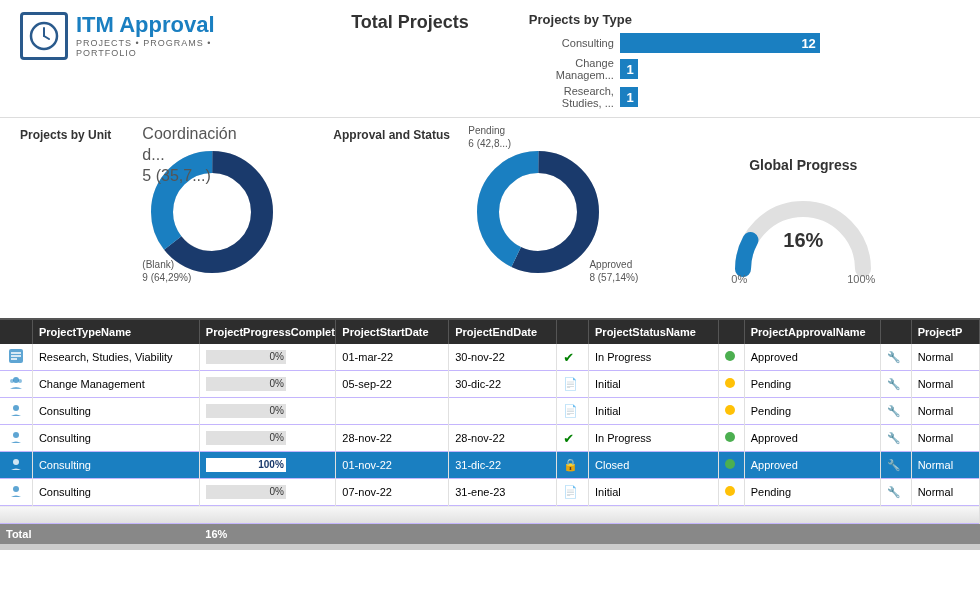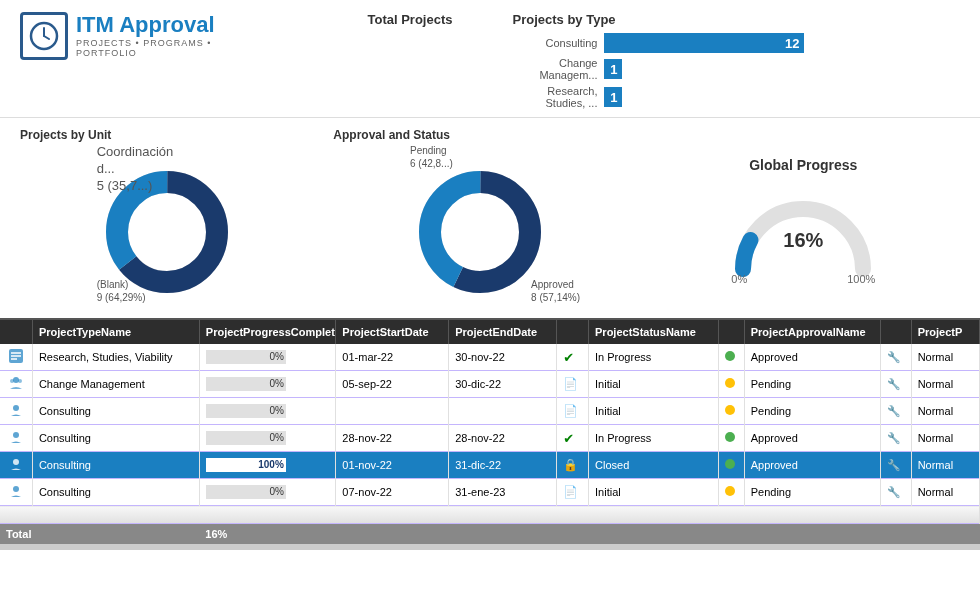--- a/index.html
+++ b/index.html
@@ -81,21 +81,21 @@
       flex: 1;
       justify-content: center;
     }
 
     .total-projects {
       text-align: center;
       margin-right: 60px;
     }
 
     .total-projects .label {
-      font-size: 13px;
+      font-size: 18px;
       font-weight: bold;
       color: #333;
       text-align: right;
     }
 
     .total-projects .number {
       font-size: 48px;
       font-weight: bold;
       color: #222;
       line-height: 1;
@@ -153,21 +153,21 @@
     .charts-section {
       display: flex;
       padding: 10px 20px 0 20px;
       height: 200px;
       background: #fff;
     }
 
     .chart-block {
       flex: 1;
       display: flex;
-      flex-direction: column;
+      flex-direction: row;
     }
 
     .chart-title {
       font-size: 12px;
       font-weight: bold;
       color: #333;
       margin-bottom: 6px;
     }
 
     .global-progress {
@@ -385,21 +385,21 @@
         </div>
       </div>
     </div>
   </div>
 
   <div class="charts-section">
 
     <div class="chart-block">
       <div class="chart-title">Projects by Unit</div>
       <div style="position:relative; width:160px; height:160px; margin:0 auto;">
-        <div style="position:absolute; top:-4px; left:0; font-size:13px; color:#555; width:70px; line-height:1.3;">Coordinación d...<br>5 (35,7...)</div>
+        <div style="position:absolute; top:-4px; left:0; font-size:16px; color:#555; width:70px; line-height:1.3;">Coordinación d...<br>5 (35,7...)</div>
         <svg width="140" height="140" viewBox="0 0 140 140" style="margin-top:14px;">
 
           <circle cx="70" cy="70" r="50" fill="none" stroke="#e0e0e0" stroke-width="22"></circle>
 
           <circle cx="70" cy="70" r="50" fill="none" stroke="#1a3a6c" stroke-width="22" stroke-dasharray="202 112" stroke-dashoffset="78.54"></circle>
 
           <circle cx="70" cy="70" r="50" fill="none" stroke="#1a7fc1" stroke-width="22" stroke-dasharray="112 202" stroke-dashoffset="-123.46"></circle>
           <circle cx="70" cy="70" r="37" fill="white"></circle>
         </svg>
         <div style="position:absolute; bottom:4px; left:0; font-size:10px; color:#555; line-height:1.3;">(Blank)<br>9 (64,29%)</div>

